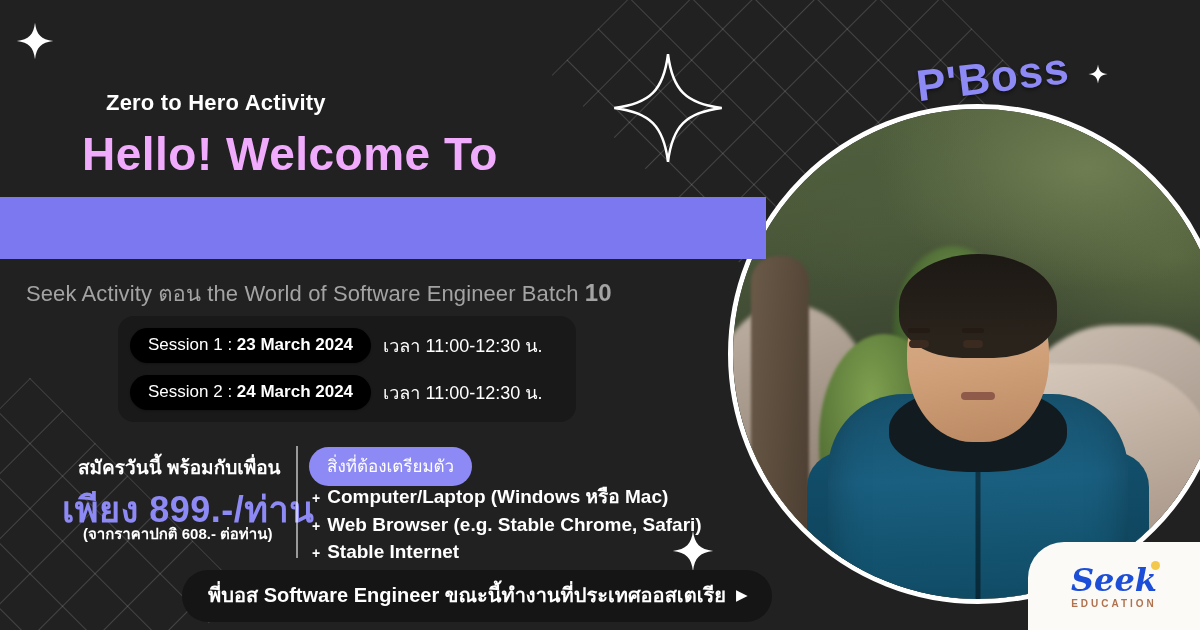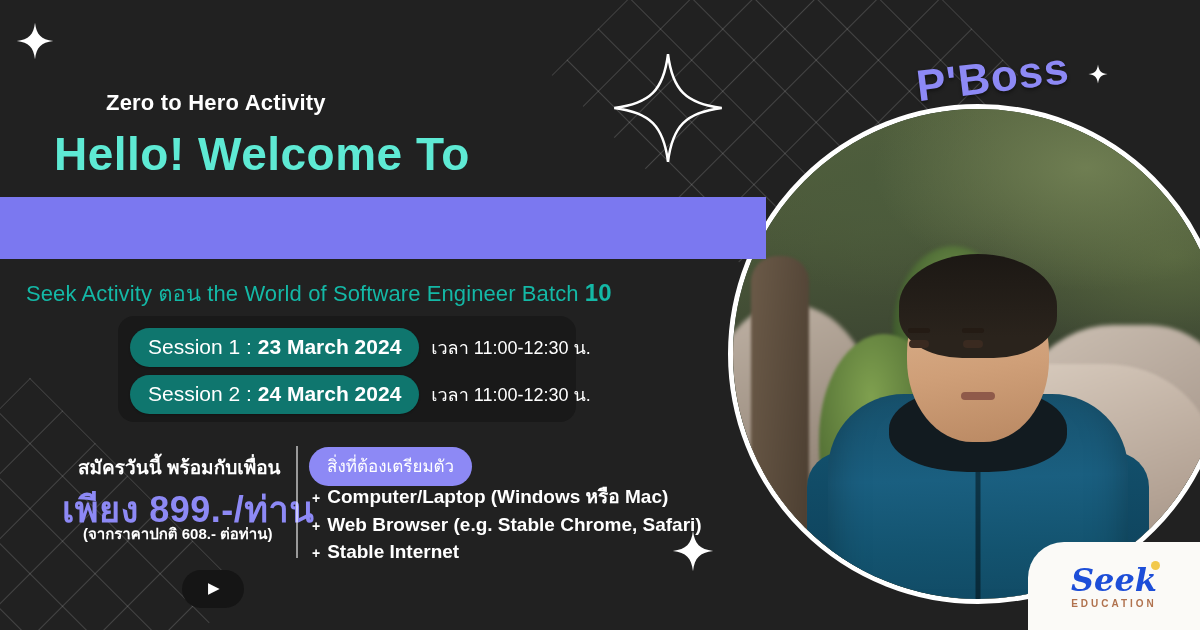--- a/index.html
+++ b/index.html
@@ -153,40 +153,40 @@
     letter-spacing:1.2px; white-space:nowrap;
     text-shadow:0 1px 2px rgba(0,0,0,.18);
   }
 
   
   .kicker {
     position:absolute; left:70px; top:90px;
     font-size:22px; font-weight:bold; color:#ffffff; letter-spacing:.2px;margin-left:36px;
   }
   .headline {
-    position:absolute; left:54px; top:127px;
-    font-size:46px; font-weight:bold; color:#5eead4; letter-spacing:.5px;
+    position:absolute; left:82px; top:127px;
+    font-size:46px; font-weight:bold; color:#f0abfc; letter-spacing:.5px;
   }
   .subline {
     position:absolute; left:26px; top:276px;
-    font-size:22px; color:#14b8a6; letter-spacing:.1px; white-space:nowrap;
+    font-size:22px; color:#a3a3a3; letter-spacing:.1px; white-space:nowrap;
   }
   .subline b { font-weight:bold; font-size:24px; }
 
   
   .sessions {
     position:absolute; left:118px; top:316px;
     width:458px; height:106px; border-radius:16px;
     background:#191919;
   }
   .srow { position:absolute; left:12px; display:flex; align-items:center; gap:12px; }
   .srow-1 { top:12px; } .srow-2 { top:59px; }
   .spill {
-    background:#0f766e; color:#ffffff; border-radius:22px;
-    padding:7px 18px 8px 18px; font-size:21px; white-space:nowrap;
+    background:#000000; color:#ffffff; border-radius:22px;
+    padding:7px 18px 8px 18px; font-size:17px; white-space:nowrap;
     box-shadow:0 1px 2px rgba(0,0,0,.25);
   }
   .spill .sbold { font-weight:bold; }
   .stime {
     color:#ffffff; font-size:18px; font-weight:normal; white-space:nowrap;
   }
 
   
   .price-head {
     position:absolute; left:78px; top:452px;
@@ -358,20 +358,21 @@
       <span class="req-plus">+</span>
       <span>Web Browser (e.g. Stable Chrome, Safari)</span>
     </div>
     <div class="req-item">
       <span class="req-plus">+</span>
       <span>Stable Internet</span>
     </div>
   </div>
 
   <div class="bottom-pill">
+    <span class="bp-text">พี่บอส Software Engineer ขณะนี้ทำงานที่ประเทศออสเตเรีย</span>
     <span class="bp-arrow">▶</span>
   </div>
 
   <div class="logo-badge">
     <div class="logo-mark">
       <span>Seek</span>
       <span class="logo-dot"></span>
     </div>
     <div class="logo-sub">EDUCATION</div>
   </div>

